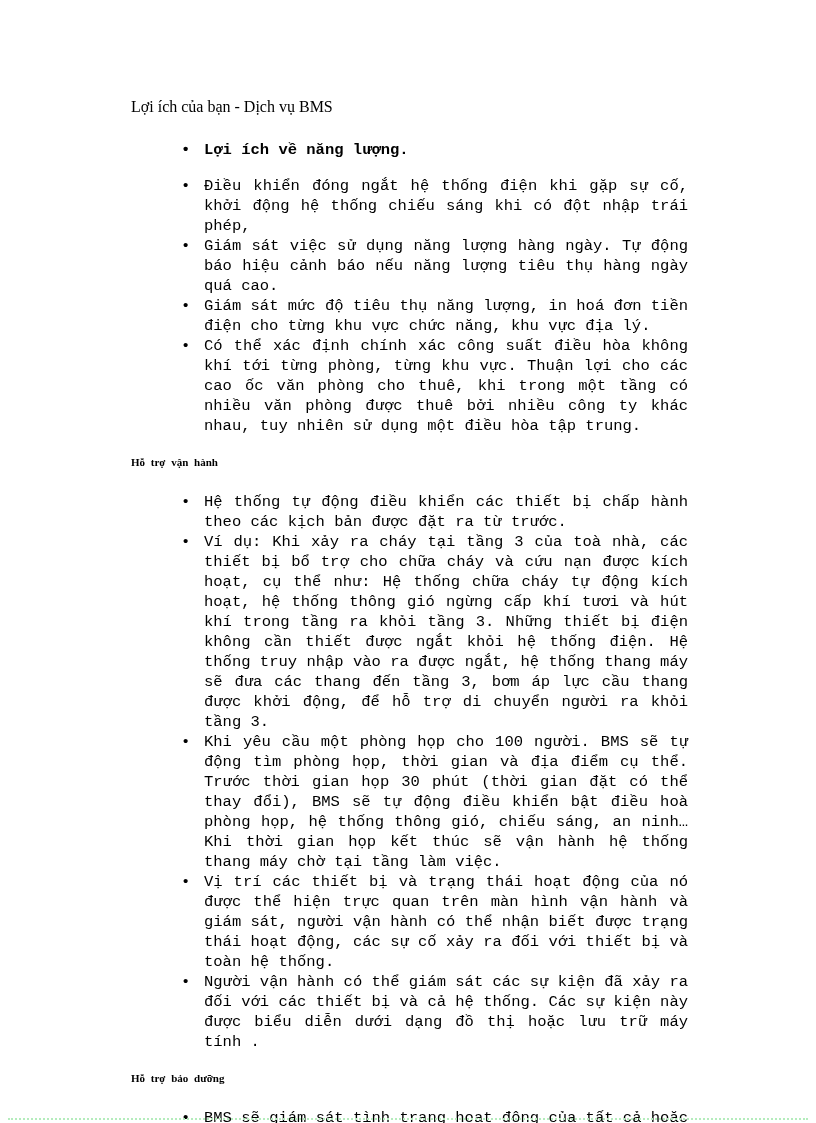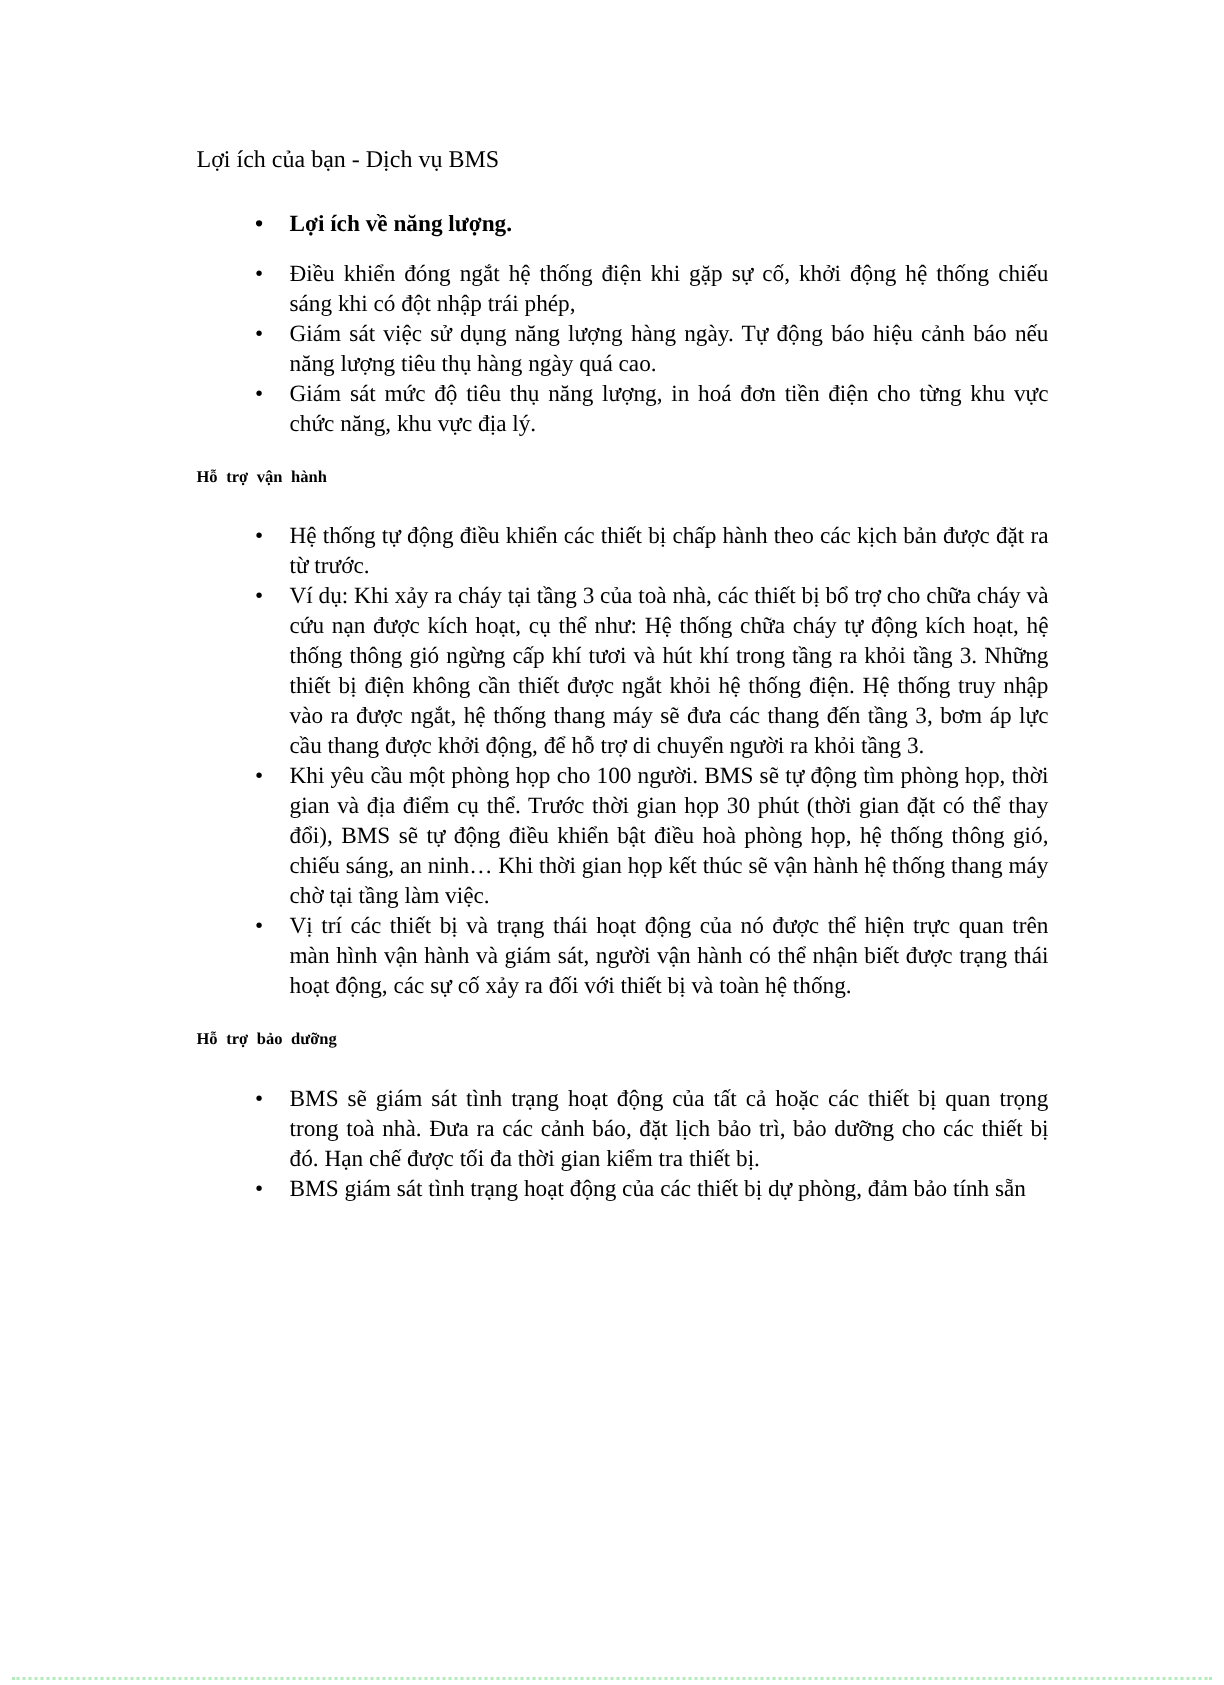--- a/index.html
+++ b/index.html
@@ -21,23 +21,24 @@
     right: 112px;
     top: 97px;
   }
   .doc-title {
     font-size: 16px;
     line-height: 20px;
     font-weight: normal;
     margin: 0 0 23px 0;
   }
   ul.bullets {
-    margin: 5px;
+    margin: 16px;
     padding: 0 0 0 57px;
     list-style: none;
+    font-family: Liberation Mono, monospace;
   }
   ul.bullets li {
     position: relative;
     font-size: 15.5px;
     line-height: 20px;
     text-align: justify;
     margin: 0;
   }
   ul.bullets li::before {
     content: "\2022";
@@ -78,29 +79,31 @@
   <h1 class="doc-title">Lợi ích của bạn - Dịch vụ BMS</h1>
 
   <ul class="bullets lead">
     <li>Lợi ích về năng lượng.</li>
   </ul>
 
   <ul class="bullets">
     <li>Điều khiển đóng ngắt hệ thống điện khi gặp sự cố, khởi động hệ thống chiếu sáng khi có đột nhập trái phép,</li>
     <li>Giám sát việc sử dụng năng lượng hàng ngày. Tự động báo hiệu cảnh báo nếu năng lượng tiêu thụ hàng ngày quá cao.</li>
     <li>Giám sát mức độ tiêu thụ năng lượng, in hoá đơn tiền điện cho từng khu vực chức năng, khu vực địa lý.</li>
+    <li>Có thể xác định chính xác công suất điều hòa không khí tới từng phòng, từng khu vực. Thuận lợi cho các cao ốc văn phòng cho thuê, khi trong một tầng có nhiều văn phòng được thuê bởi nhiều công ty khác nhau, tuy nhiên sử dụng một điều hòa tập trung.</li>
   </ul>
 
   <h2 class="section-heading">Hỗ trợ vận hành</h2>
 
   <ul class="bullets">
     <li>Hệ thống tự động điều khiển các thiết bị chấp hành theo các kịch bản được đặt ra từ trước.</li>
     <li>Ví dụ: Khi xảy ra cháy tại tầng 3 của toà nhà, các thiết bị bổ trợ cho chữa cháy và cứu nạn được kích hoạt, cụ thể như: Hệ thống chữa cháy tự động kích hoạt, hệ thống thông gió ngừng cấp khí tươi và hút khí trong tầng ra khỏi tầng 3. Những thiết bị điện không cần thiết được ngắt khỏi hệ thống điện. Hệ thống truy nhập vào ra được ngắt, hệ thống thang máy sẽ đưa các thang đến tầng 3, bơm áp lực cầu thang được khởi động, để hỗ trợ di chuyển người ra khỏi tầng 3.</li>
     <li>Khi yêu cầu một phòng họp cho 100 người. BMS sẽ tự động tìm phòng họp, thời gian và địa điểm cụ thể. Trước thời gian họp 30 phút (thời gian đặt có thể thay đổi), BMS sẽ tự động điều khiển bật điều hoà phòng họp, hệ thống thông gió, chiếu sáng, an ninh…  Khi thời gian họp kết thúc sẽ vận hành hệ thống thang máy chờ tại tầng làm việc.</li>
     <li>Vị trí các thiết bị và trạng thái hoạt động của nó được thể hiện trực quan trên màn hình vận hành và giám sát, người vận hành có thể nhận biết được trạng thái hoạt động, các sự cố xảy ra đối với thiết bị và toàn hệ thống.</li>
+    <li>Người vận hành có thể giám sát các sự kiện đã xảy ra đối với các thiết bị và cả hệ thống. Các sự kiện này được biểu diễn dưới dạng đồ thị hoặc lưu trữ máy tính .</li>
   </ul>
 
   <h2 class="section-heading">Hỗ trợ bảo dưỡng</h2>
 
   <ul class="bullets">
     <li>BMS sẽ giám sát tình trạng hoạt động của tất cả hoặc các thiết bị quan trọng trong toà nhà. Đưa ra các cảnh báo, đặt lịch bảo trì, bảo dưỡng cho các thiết bị đó. Hạn chế được tối đa thời gian kiểm tra thiết bị.</li>
     <li>BMS giám sát tình trạng hoạt động của các thiết bị dự phòng, đảm bảo tính sẵn</li>
   </ul>
 
 </div>

